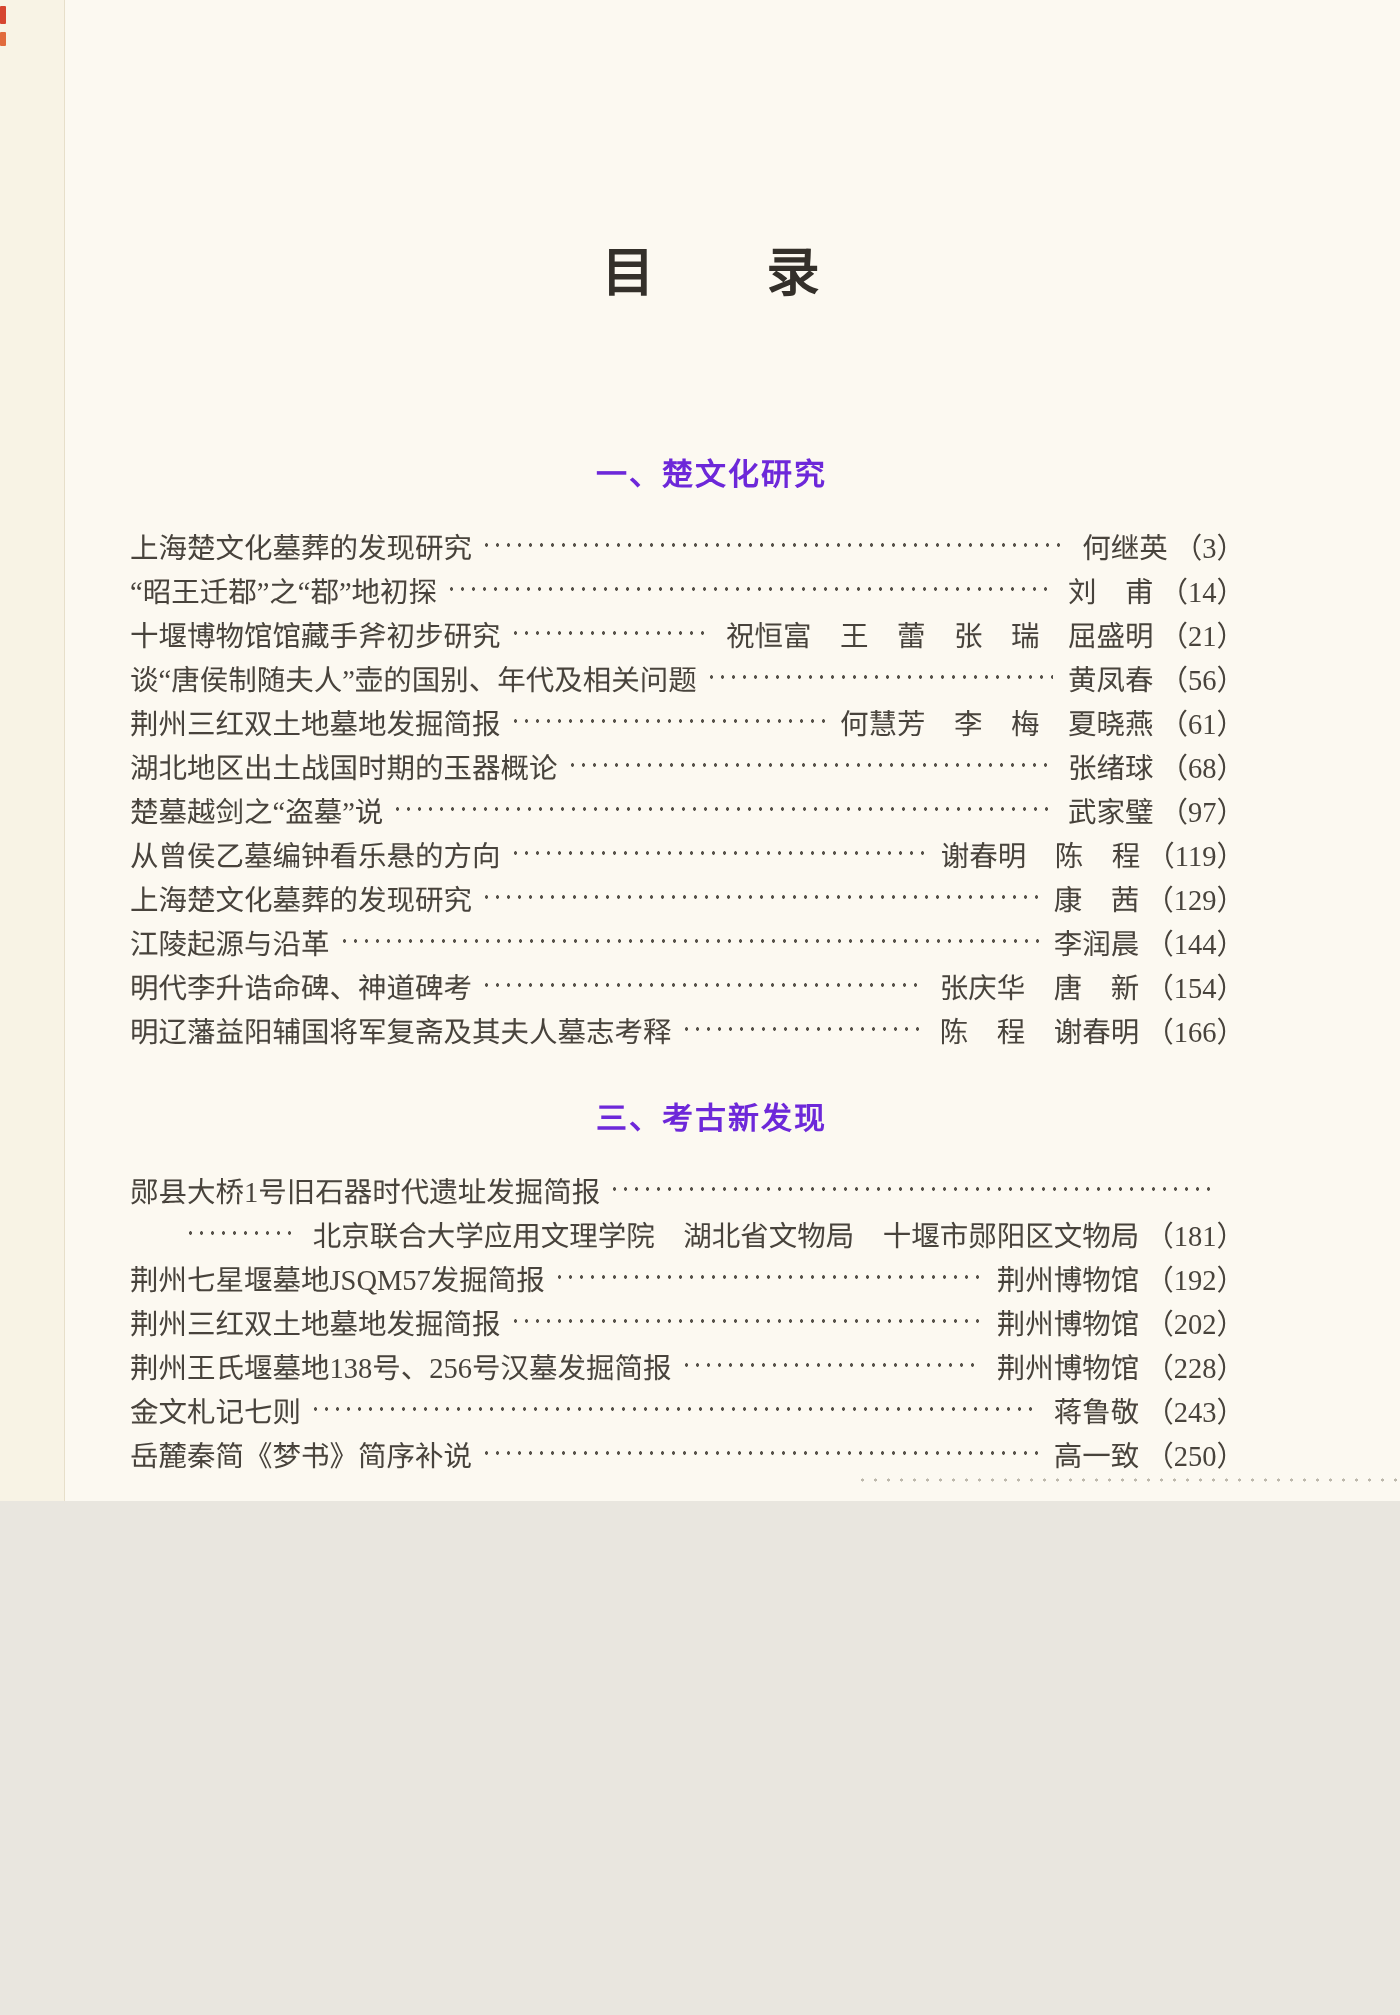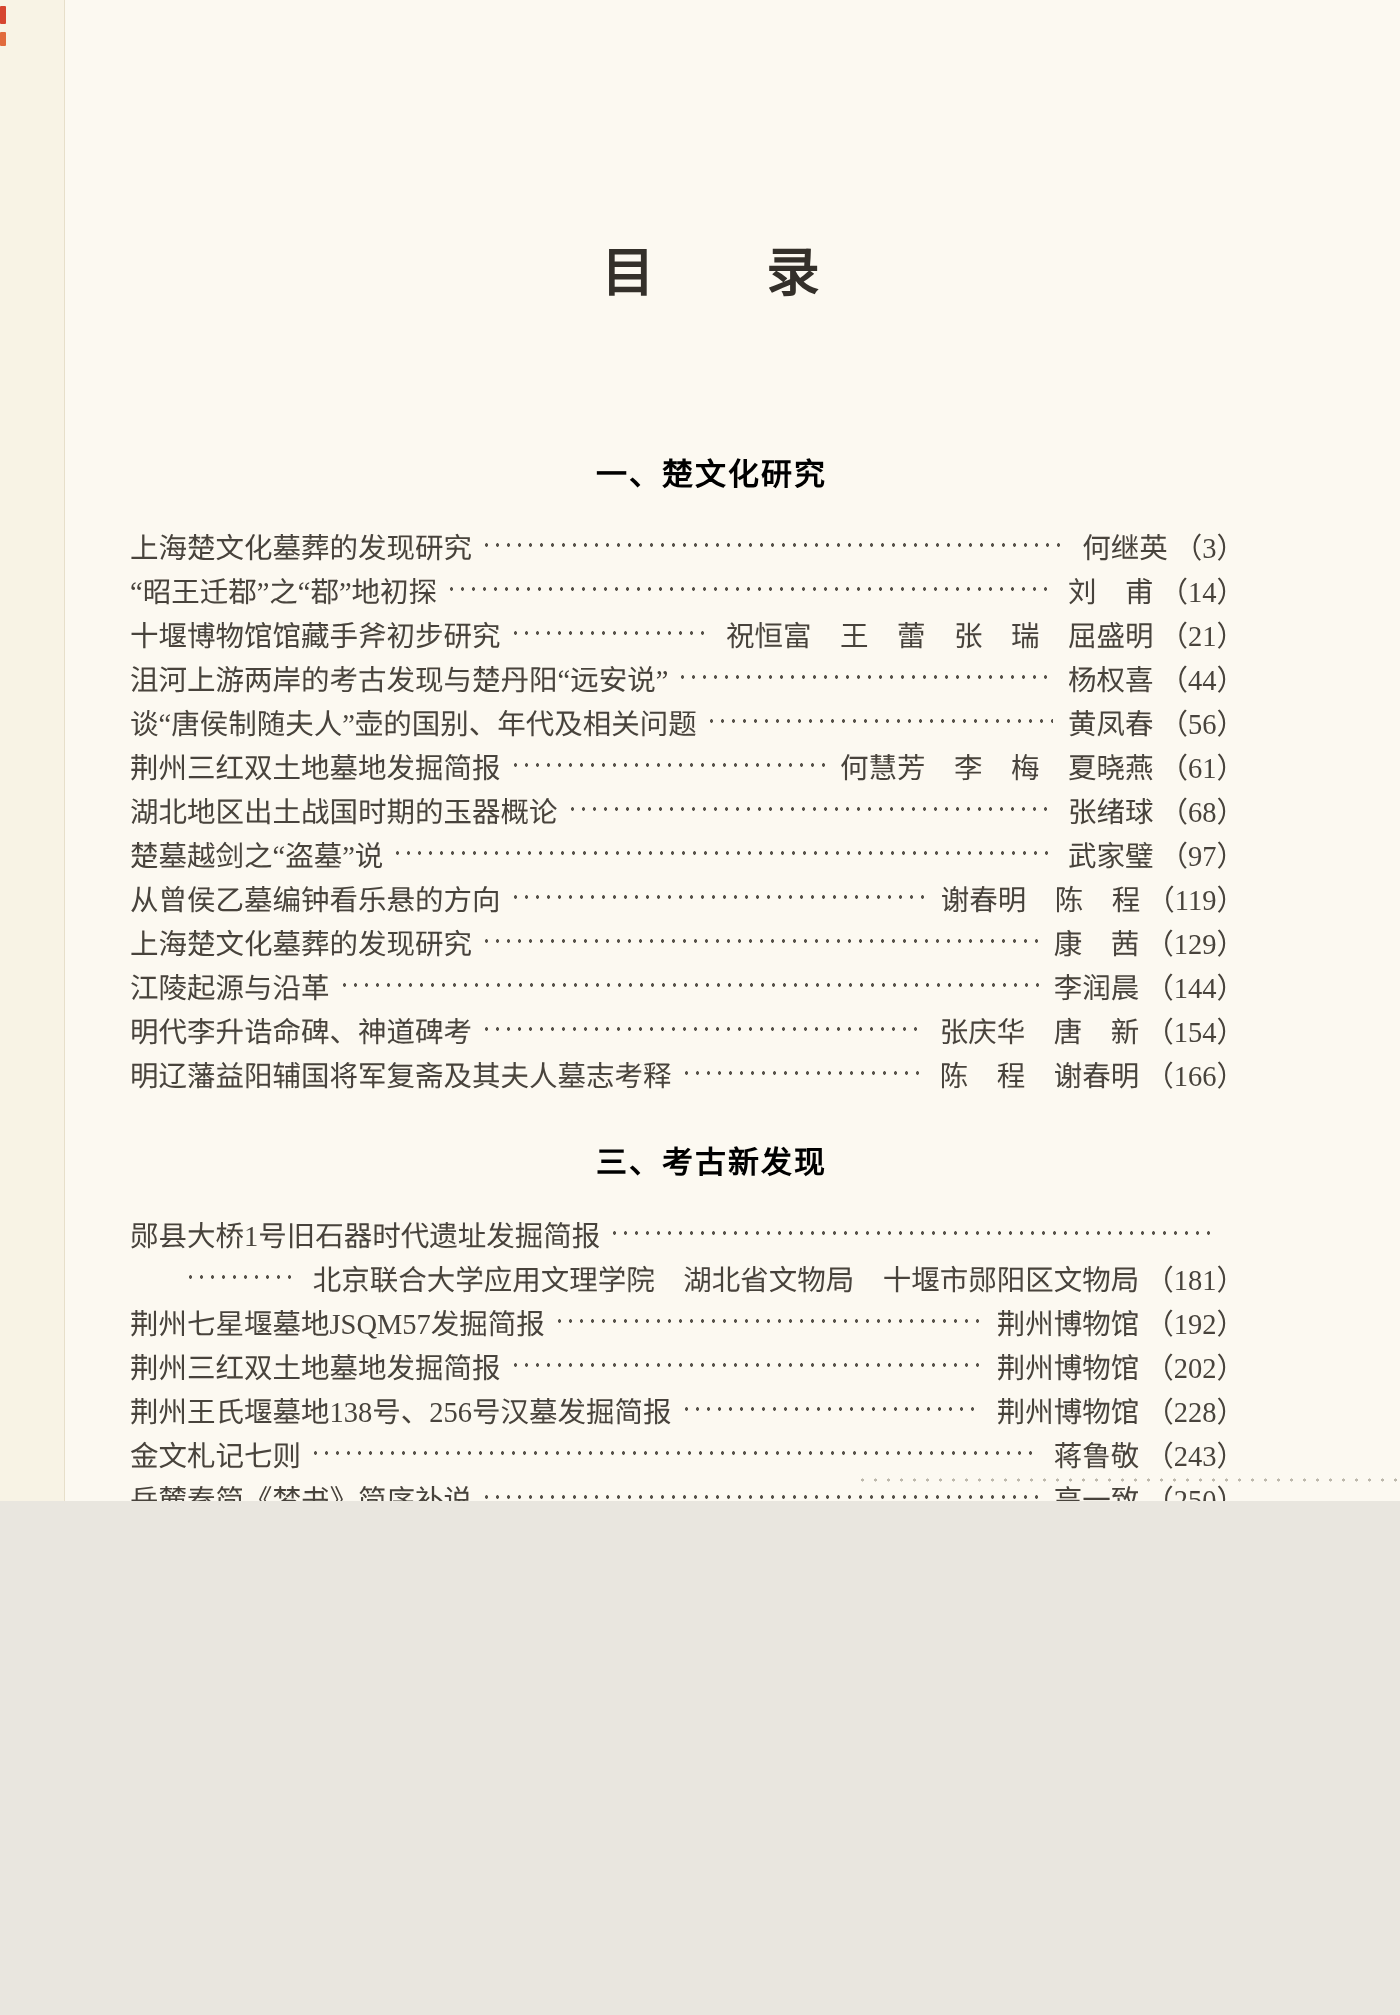--- a/index.html
+++ b/index.html
@@ -21,21 +21,21 @@
   }
   .content{position:absolute; left:130px; top:0; width:1115px;}
   h1.title{
     margin:245px 0 0 0; padding:0; text-align:center; position:relative; left:24px;
     font-size:53px; line-height:56px; font-weight:bold; letter-spacing:2px; color:#34302a;
     font-family:"Liberation Serif","DejaVu Serif",serif;
   }
   h2.heading{
     margin:48px 0 28px 0; padding:0; text-align:center; position:relative; left:24px;
     font-family:"Liberation Sans","DejaVu Sans",sans-serif;
-    font-size:31px; line-height:40px; font-weight:bold; letter-spacing:2px; color:#000000;
+    font-size:31px; line-height:40px; font-weight:bold; letter-spacing:2px; color:#6d28d9;
   }
   .sec:first-of-type h2.heading{margin-top:154px;}
   .row{display:flex; align-items:center; height:44px; font-size:28.5px; white-space:nowrap;text-align:right;}
   .row .t{flex:0 0 auto;}
   .leader{
     flex:1 1 auto; min-width:12px; height:44px; margin:0 15px 0 9px;
     background-image:radial-gradient(circle,#57524a 1.6px,rgba(0,0,0,0) 1.9px);
     background-size:11px 44px; background-repeat:repeat-x; background-position:0 50%;
   }
   .leader.tail{margin-right:28px;}
@@ -86,26 +86,20 @@
     </div>
 
     <div class="sec">
       <div class="row">
         <span class="t">十堰博物馆馆藏手斧初步研究</span>
         <span class="leader"></span>
         <span class="a">祝恒富　王　蕾　张　瑞　屈盛明</span>
         <span class="p">（21）</span>
       </div>
       <div class="row">
-        <span class="t">沮河上游两岸的考古发现与楚丹阳“远安说”</span>
-        <span class="leader"></span>
-        <span class="a">杨权喜</span>
-        <span class="p">（44）</span>
-      </div>
-      <div class="row">
         <span class="t">谈“唐侯制随夫人”壶的国别、年代及相关问题</span>
         <span class="leader"></span>
         <span class="a">黄凤春</span>
         <span class="p">（56）</span>
       </div>
       <div class="row">
         <span class="t">荆州三红双土地墓地发掘简报</span>
         <span class="leader"></span>
         <span class="a">何慧芳　李　梅　夏晓燕</span>
         <span class="p">（61）</span>

